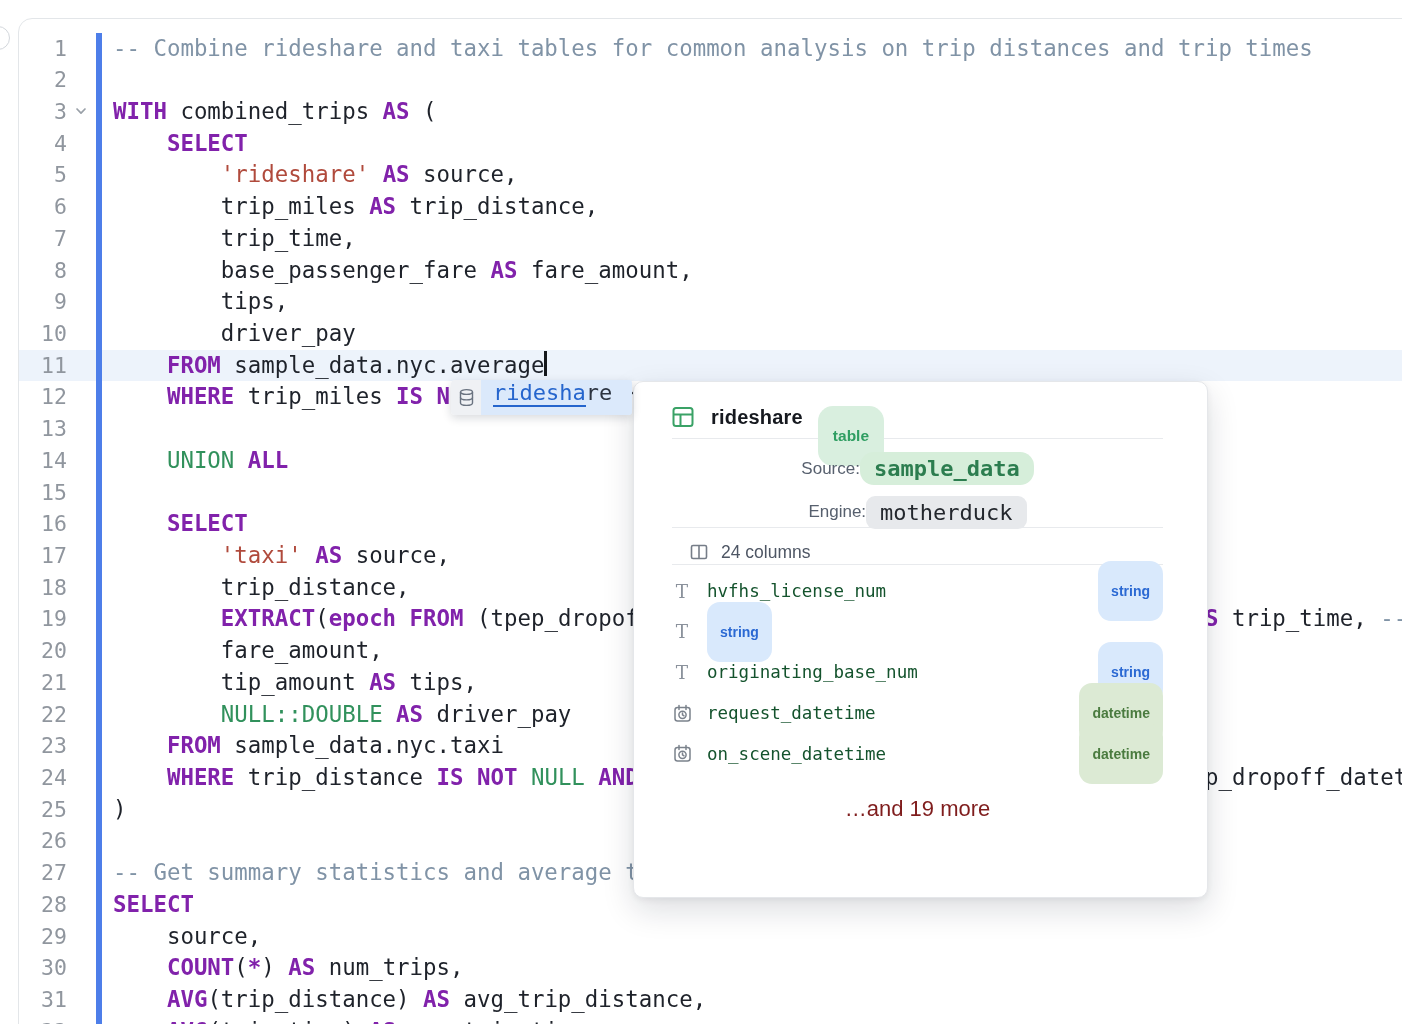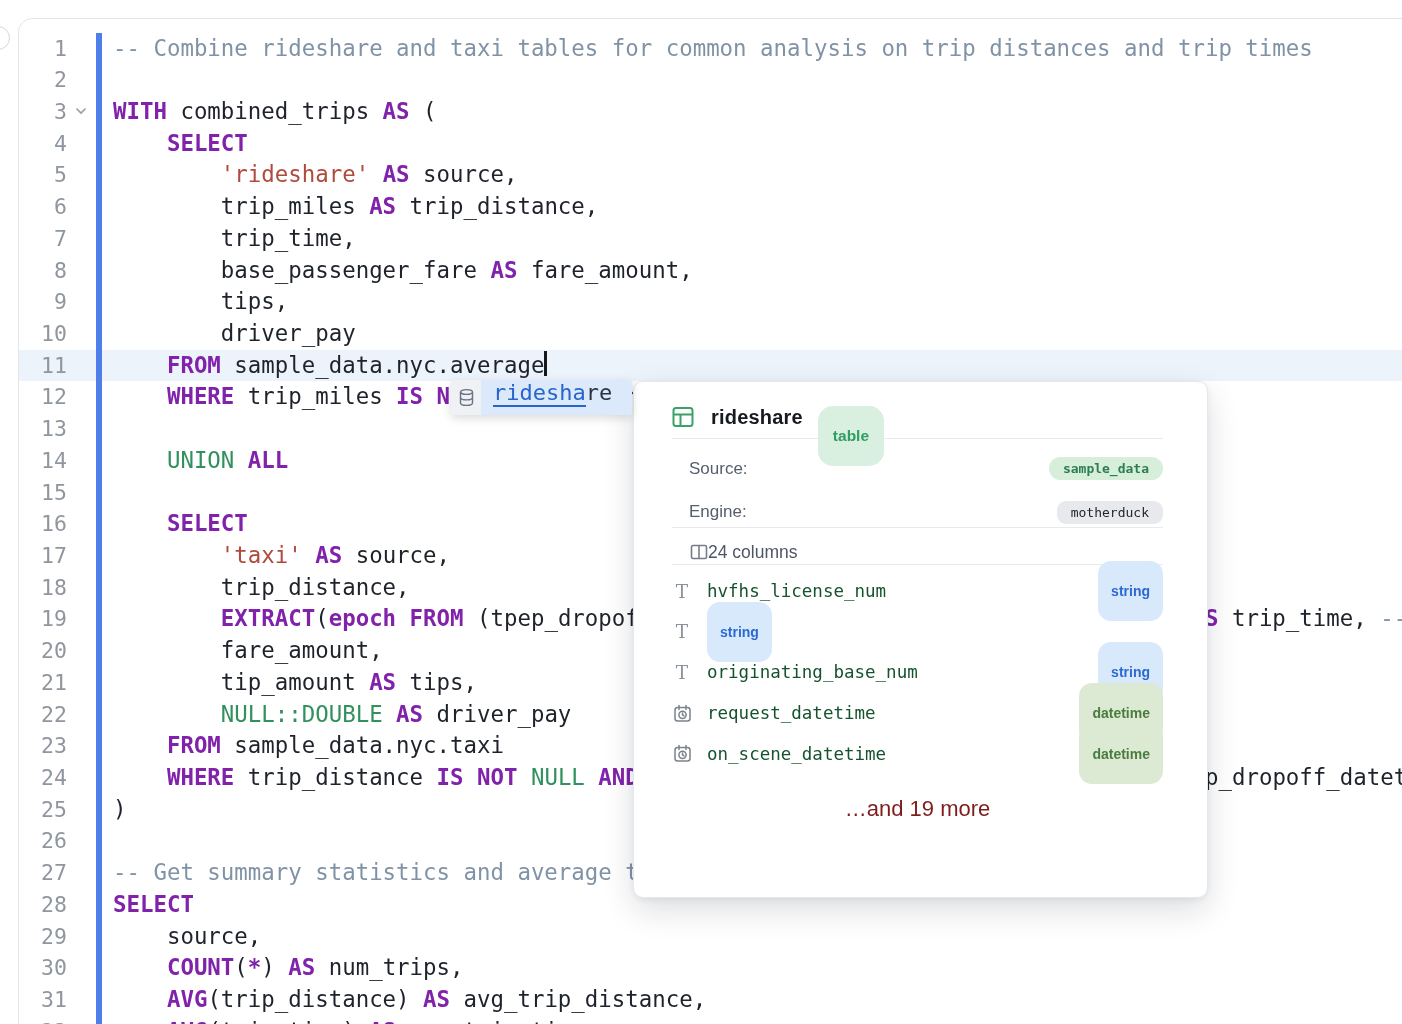--- a/index.html
+++ b/index.html
@@ -44,29 +44,29 @@
   .popover{position:absolute;left:633px;top:381px;width:575px;height:517px;box-sizing:border-box;
            background:#fff;border:1px solid #e5e7ea;border-radius:10px;z-index:20;
            padding:0 44px 0 38px;
            box-shadow:0 12px 32px rgba(16,24,40,.14),0 2px 6px rgba(16,24,40,.06);}
   .pp-head{margin-top:24px;height:32px;display:flex;align-items:flex-start;}
   .pp-title{font-size:20px;font-weight:bold;color:#16191f;margin-left:17px;letter-spacing:.2px;}
   .pp-badge{margin-left:15px;background:var(--badge-table-bg,#d9efdf);color:var(--badge-table-text,#2f9e62);
             font-size:15.5px;font-weight:bold;padding:21px 15px;border-radius:15px;}
   hr.pp{border:none;border-top:1px solid #e8eaed;margin:0;}
   .hr1{margin-top:19px;} .hr2{margin-top:12px;} .hr3{margin-top:17px;}
-  .meta{display:flex;align-items:center;justify-content:space-between;margin-left:17px;}
+  .meta{display:flex;align-items:center;justify-content:center;}
   .meta-src{margin-top:14px;height:31px;}
   .meta-eng{margin-top:13px;height:30px;}
   .meta-label{font-size:17px;color:#57606e;}
-  .pill{font-family:"DejaVu Sans Mono","Liberation Mono",monospace;font-size:13px;
+  .pill{font-family:"DejaVu Sans Mono","Liberation Mono",monospace;font-size:22px;
         padding:4px 14px;border-radius:14px;}
   .pill-src{background:var(--pill-source-bg,#d6eeda);color:var(--pill-source-text,#2c7d4f);font-weight:bold;}
   .pill-eng{background:var(--pill-engine-bg,#e7e9ec);color:var(--pill-engine-text,#23272d);border-radius:9px;}
-  .ccount{margin-top:12px;height:24px;display:flex;align-items:center;
+  .ccount{margin-top:12px;height:24px;display:flex;align-items:center;gap:13px;
           color:#4e5664;font-size:17.5px;padding-left:18px;}
   .cols{margin-top:6px;}
   .col-row{height:40.6px;display:flex;align-items:center;}
   .col-icon{width:20px;margin-right:15px;display:flex;align-items:center;justify-content:center;}
   .type-T{font-family:"DejaVu Serif","Liberation Serif",serif;font-size:18.5px;color:#8b929c;}
   .col-name{flex:1;font-family:"DejaVu Sans Mono","Liberation Mono",monospace;font-size:17.5px;color:#14532d;}
   .col-badge{font-size:14px;font-weight:bold;padding:22px 13px;border-radius:13px;}
   .t-string{background:var(--badge-string-bg,#d9e9fc);color:var(--badge-string-text,#2b69d3);}
   .t-datetime{background:var(--badge-datetime-bg,#dcead4);color:var(--badge-datetime-text,#4a7b3f);}
   .more{margin-top:22px;text-align:center;color:#7f1d1d;font-size:22px;}

